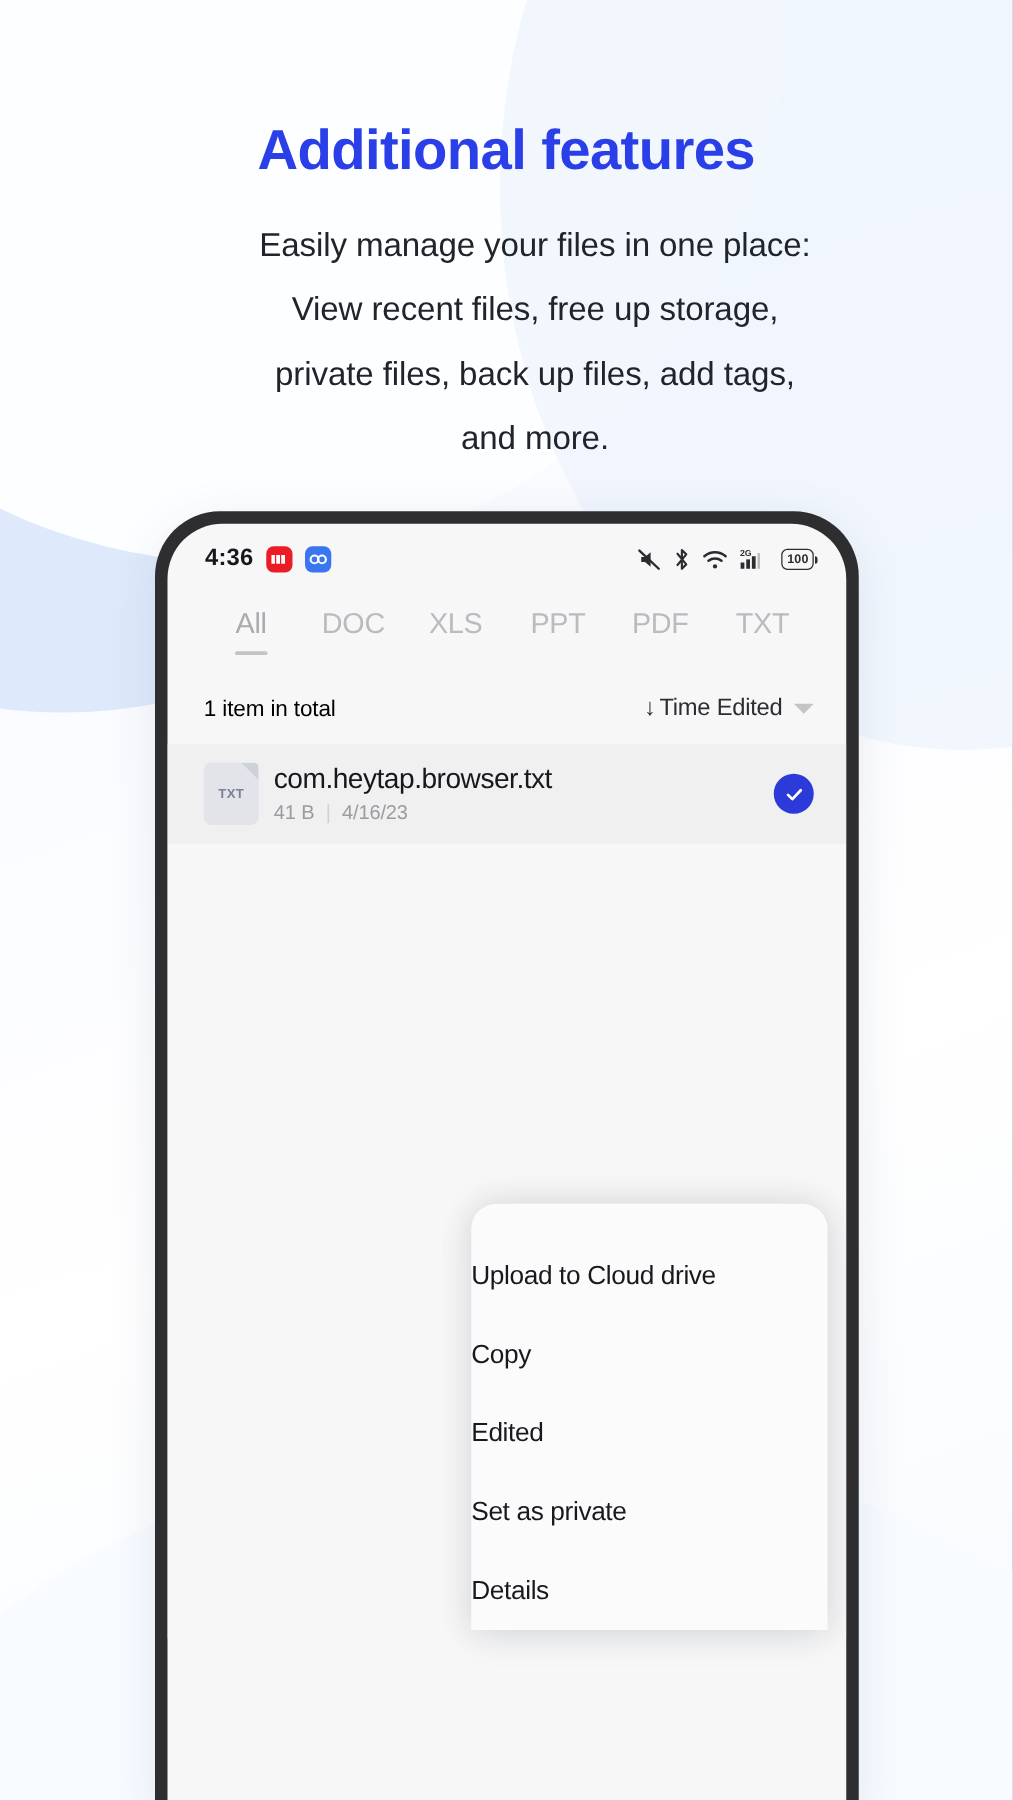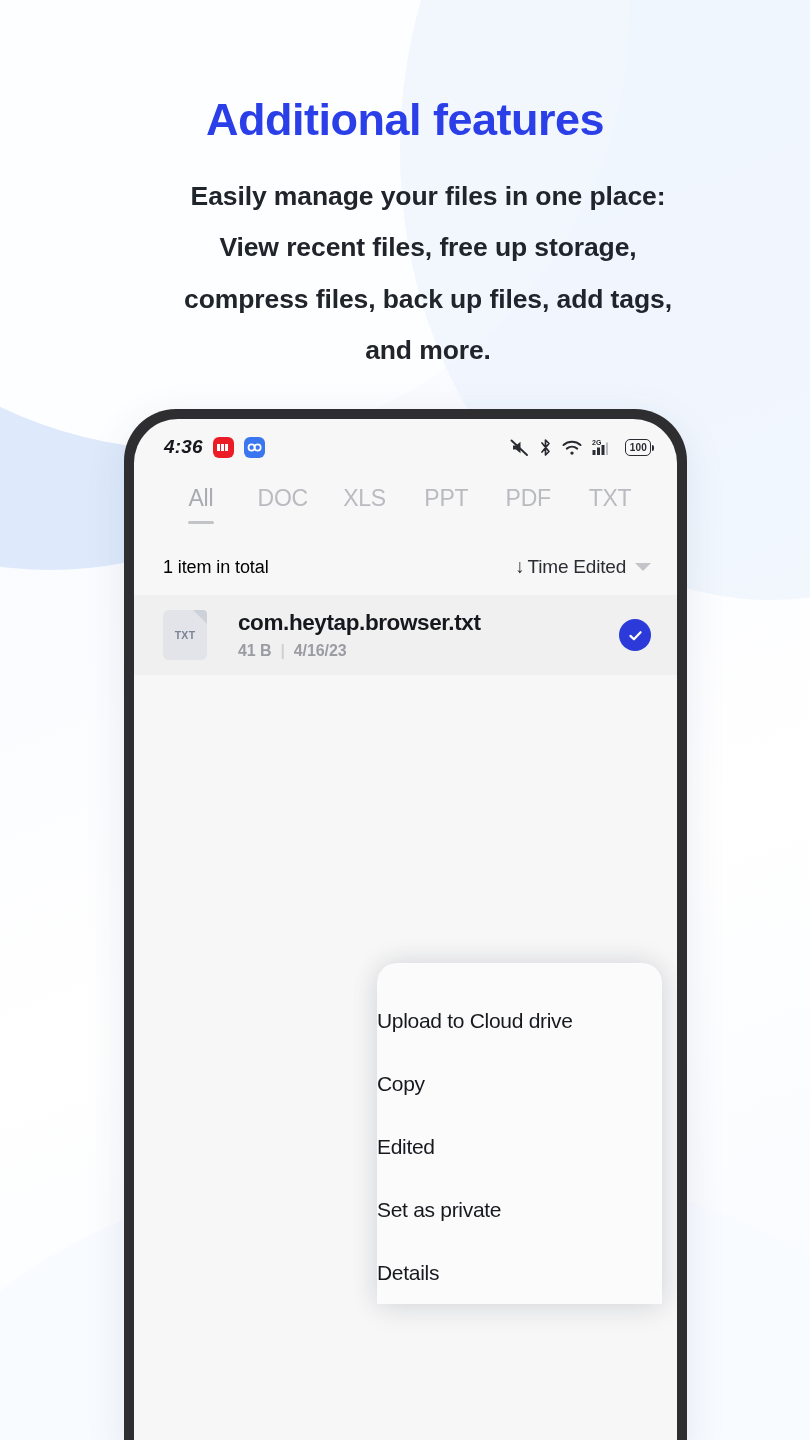--- a/index.html
+++ b/index.html
@@ -58,21 +58,21 @@
   .headline {
     font-size:45px;
     font-weight:700;
     letter-spacing:-0.5px;
     color:#2b3fe8;
     line-height:1.05;
   }
   .subhead {
     margin-top:28px;
     font-size:26.5px;
-    font-weight:700;
+    font-weight:400;
     color:#20242b;
     line-height:1.93;
     letter-spacing:-0.1px;
     margin-left:46px;
   }
   .subhead-line { display:block; }
 
   
   .phone {
     position:absolute;
@@ -94,21 +94,21 @@
 
   
   .statusbar {
     height:56px;
     display:flex;
     align-items:center;
     justify-content:space-between;
     padding:0 26px 0 30px;
   }
   .sb-left { display:flex; align-items:center; gap:10px; }
-  .sb-time { font-size:19px; font-weight:600; color:#16181d; letter-spacing:.2px;font-style:italic; }
+  .sb-time { font-size:19px; font-weight:600; color:#16181d; letter-spacing:.2px; }
   .app-badge {
     width:21px; height:21px;
     border-radius:6px;
     display:flex; align-items:center; justify-content:center;
     font-size:8px; font-weight:700; color:#ffffff;
     line-height:1;
   }
   .app-badge.red { background:#ec1c26; }
   .app-badge.blue { background:#3a76ef; }
   .sb-right { display:flex; align-items:center; gap:9px; }
@@ -242,21 +242,21 @@
   .file-icon .ext {
     position:absolute;
     left:0; right:0; top:50%;
     transform:translateY(-50%);
     text-align:center;
     font-size:10.5px;
     font-weight:600;
     color:#7b8294;
     letter-spacing:.3px;
   }
-  .file-meta { margin-left:31px; flex:1; min-width:0;font-weight:bold; }
+  .file-meta { margin-left:12px; flex:1; min-width:0; }
   .file-name {
     font-size:22.5px;
     color:#16181d;
     letter-spacing:-.4px;
     white-space:nowrap;
     overflow:hidden;
     text-overflow:ellipsis;
   }
   .file-sub {
     margin-top:6px;
@@ -312,21 +312,21 @@
   <div class="bg-blob-left"></div>
   <div class="bg-blob-left-inner"></div>
   <div class="bg-blob-right"></div>
   <div class="bg-blob-bottom"></div>
 
   <div class="headline-wrap">
     <div class="headline">Additional features</div>
     <div class="subhead">
       <span class="subhead-line">Easily manage your files in one place:</span>
       <span class="subhead-line">View recent files, free up storage,</span>
-      <span class="subhead-line">compress files, back up files, add tags,</span>
+      <span class="subhead-line">private files, back up files, add tags,</span>
       <span class="subhead-line">and more.</span>
     </div>
   </div>
 
   <div class="phone">
     <div class="screen">
 
       <div class="statusbar">
         <div class="sb-left">
           <span class="sb-time">4:36</span>

